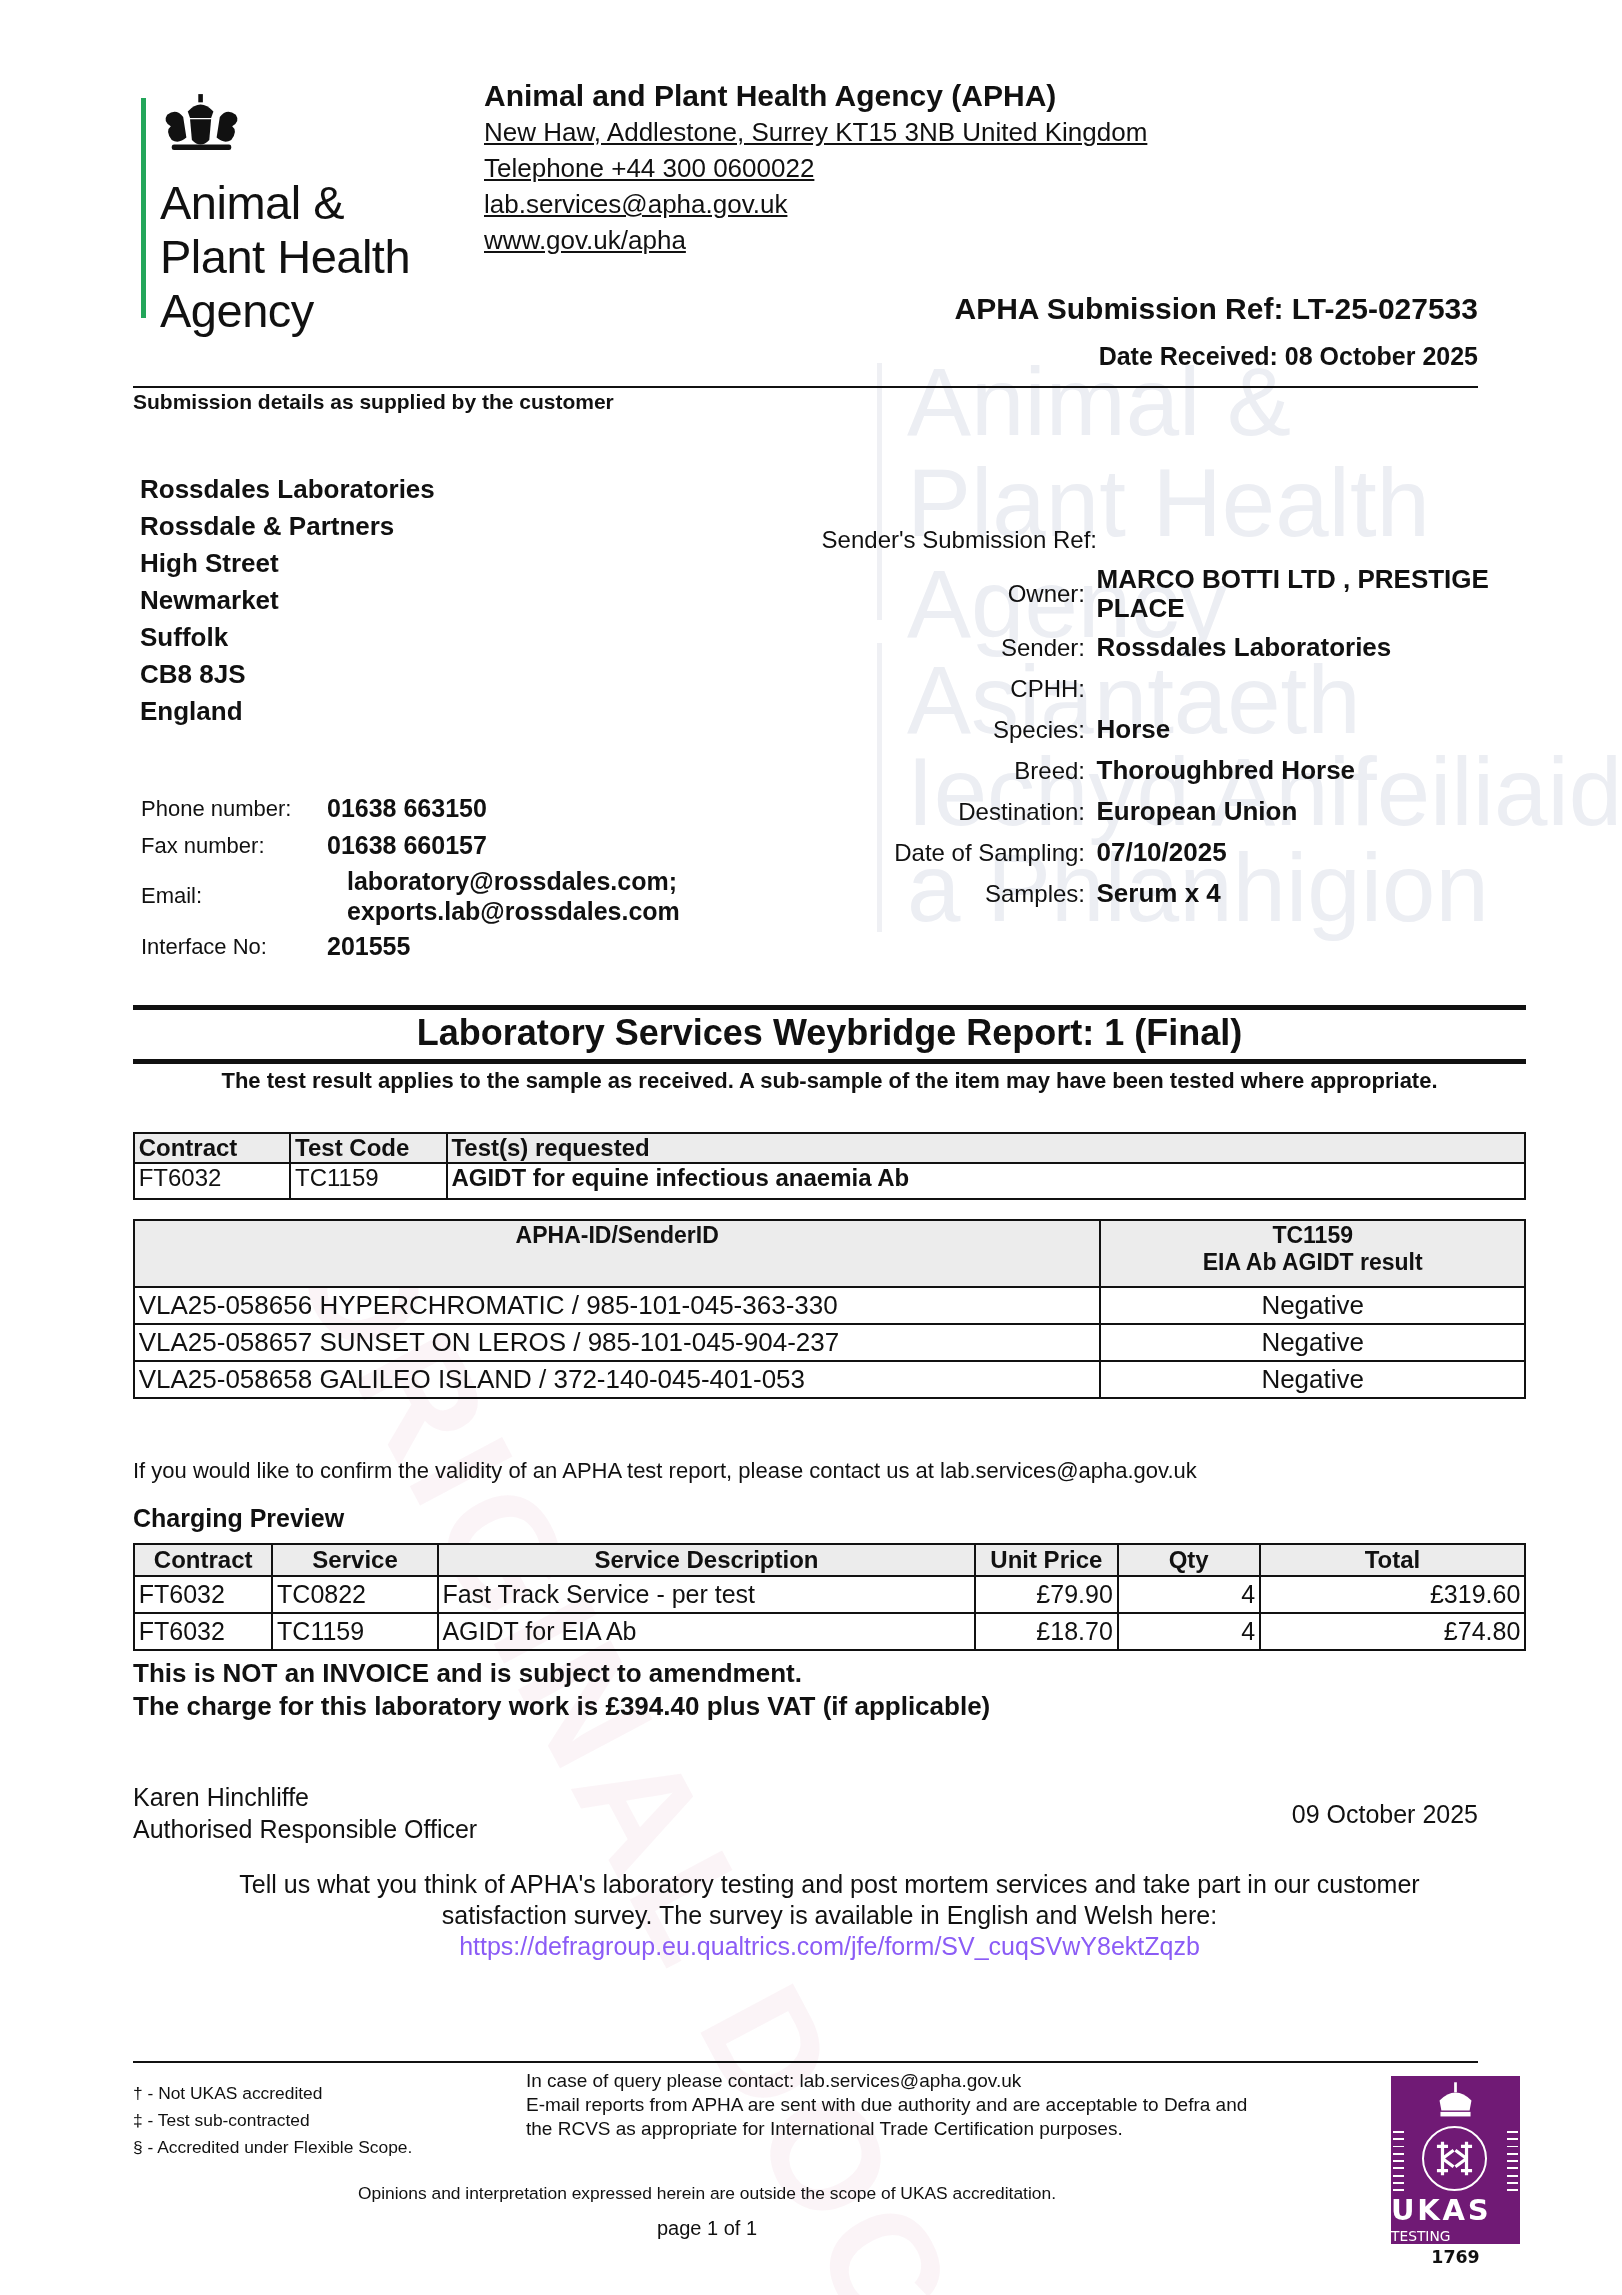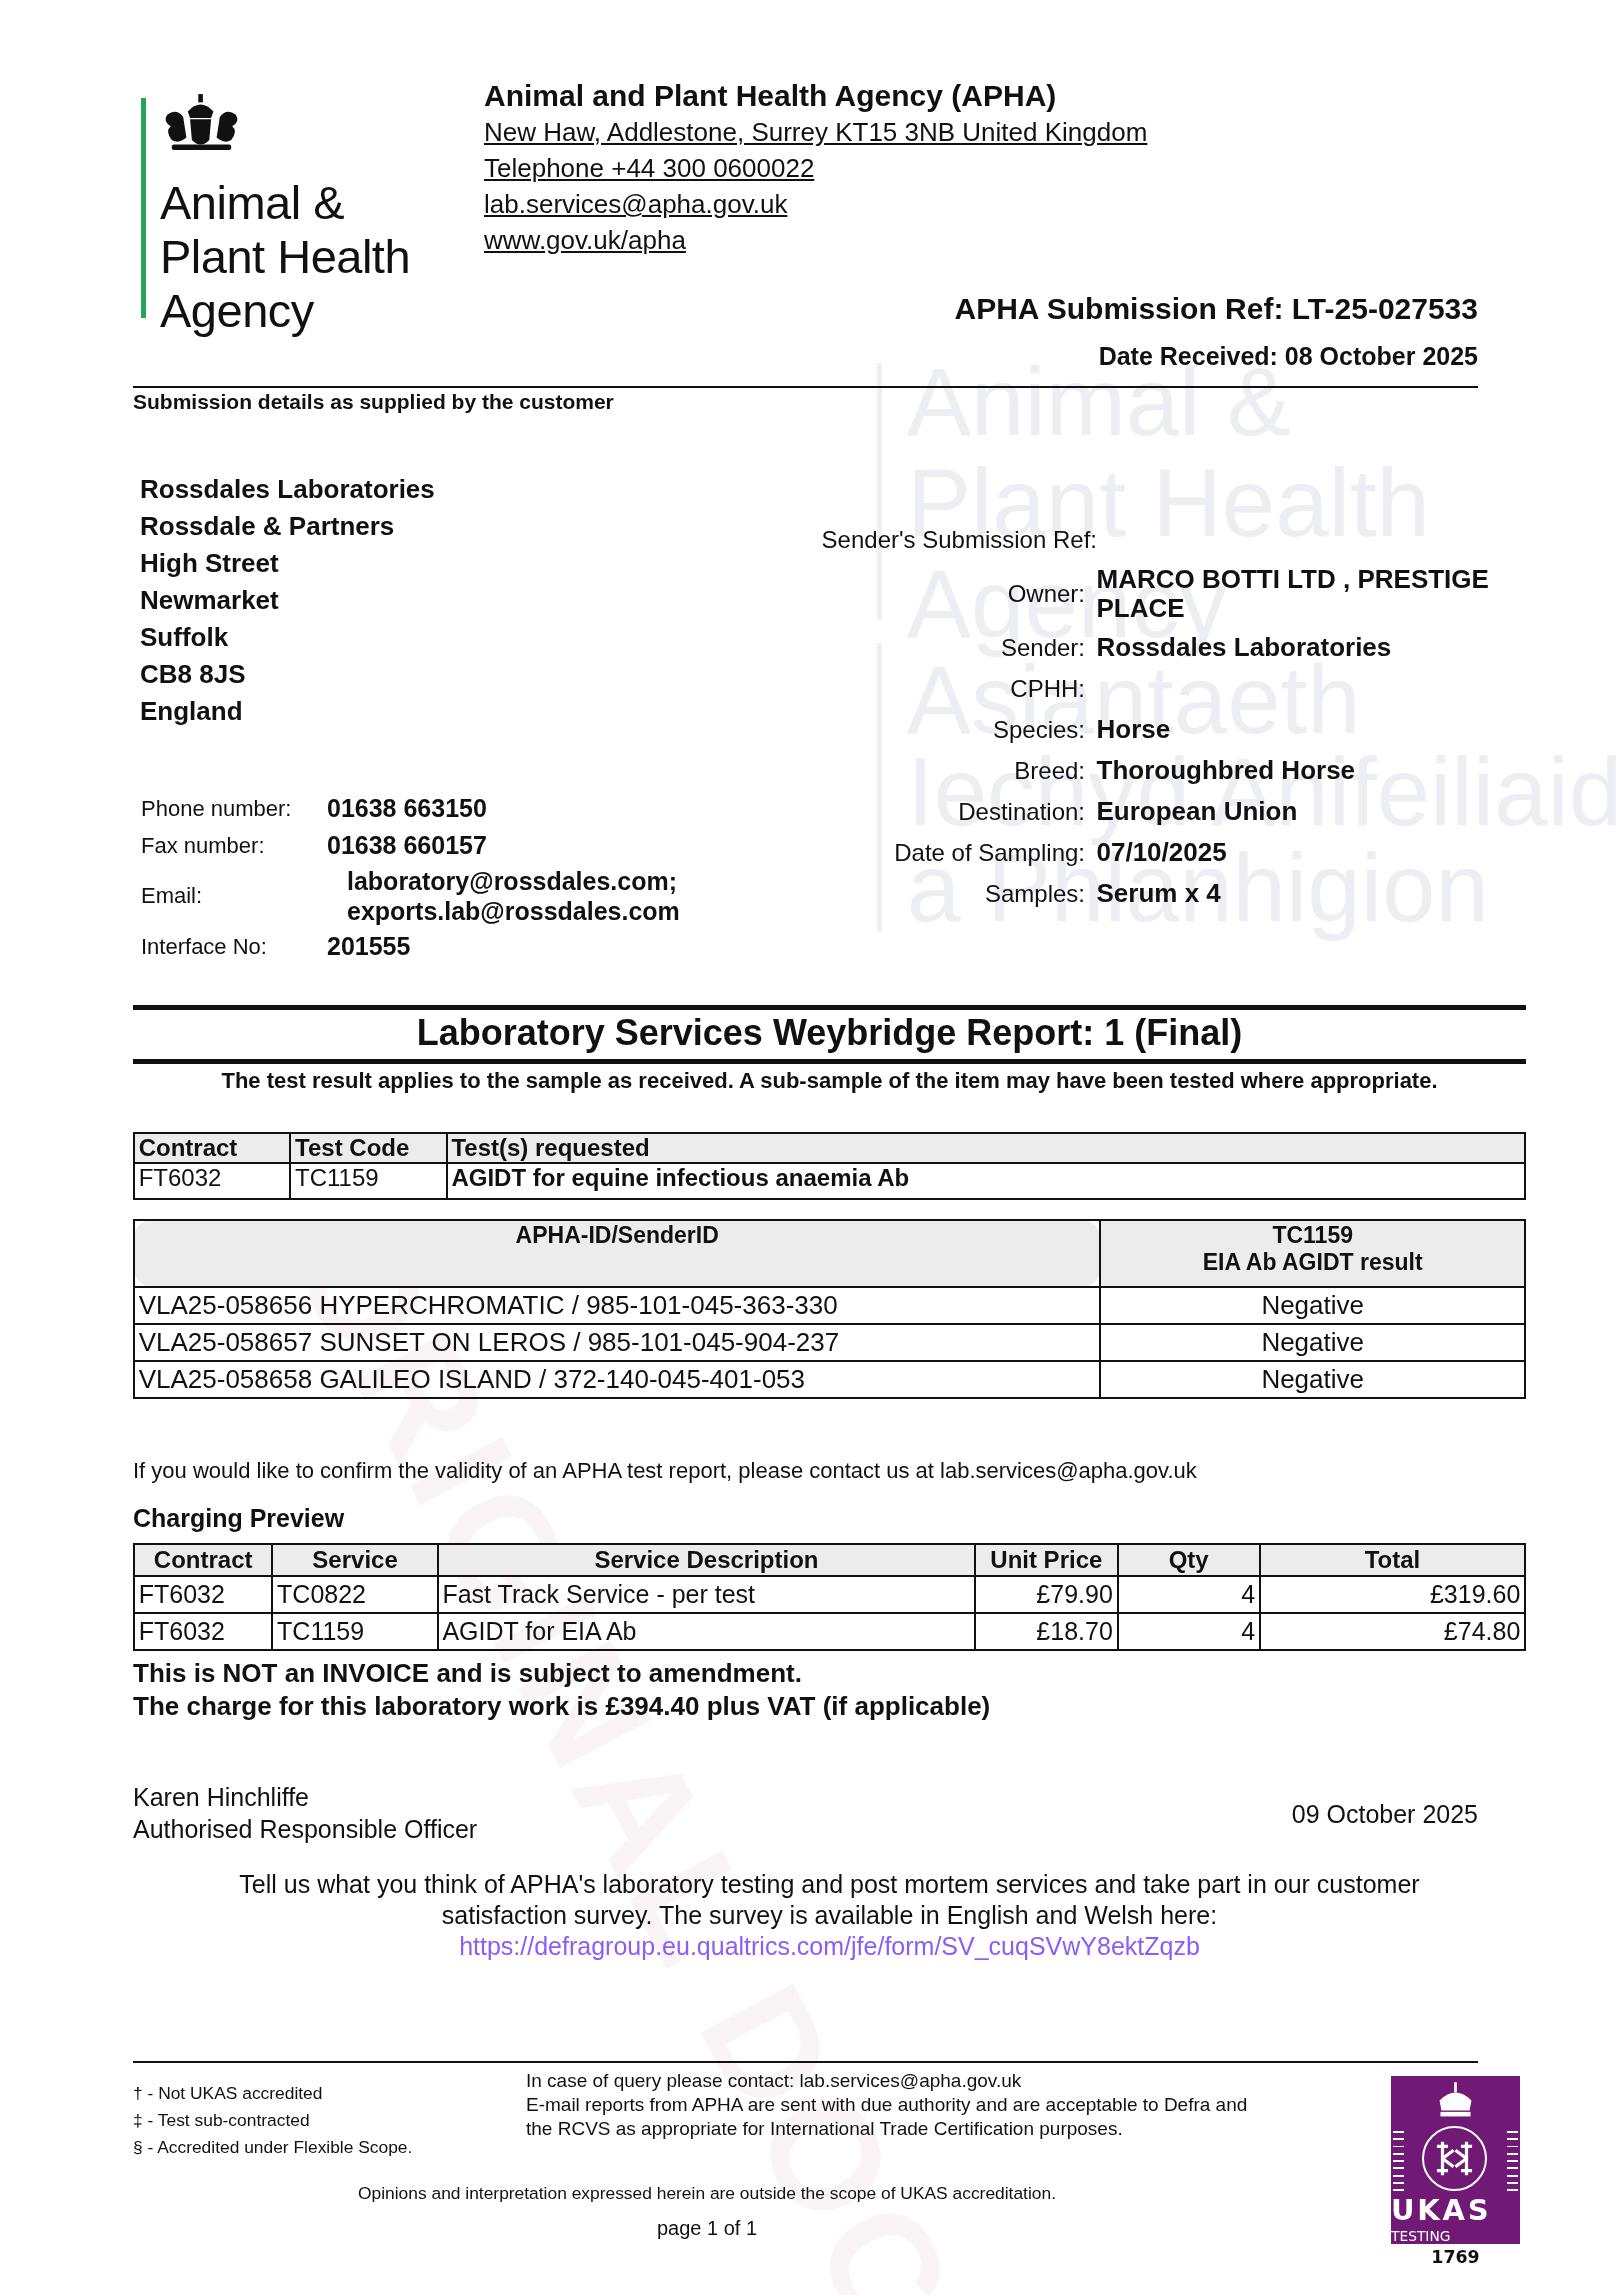--- a/index.html
+++ b/index.html
@@ -223,21 +223,21 @@
       <td>FT6032</td>
       <td>TC1159</td>
       <td class="bold">AGIDT for equine infectious anaemia Ab</td>
     </tr>
   </tbody>
     </table>
 
   <table class="t2">
     <tbody>
         <tr>
-      <th style="width:957px;border-radius:18px;">APHA-ID/SenderID</th>
+      <th style="width:957px;">APHA-ID/SenderID</th>
       <th>
         <div>TC1159</div>
         <div>EIA Ab AGIDT result</div>
       </th>
     </tr>
     <tr>
       <td>VLA25-058656 HYPERCHROMATIC / 985-101-045-363-330</td>
       <td class="res">Negative</td>
     </tr>
     <tr>

